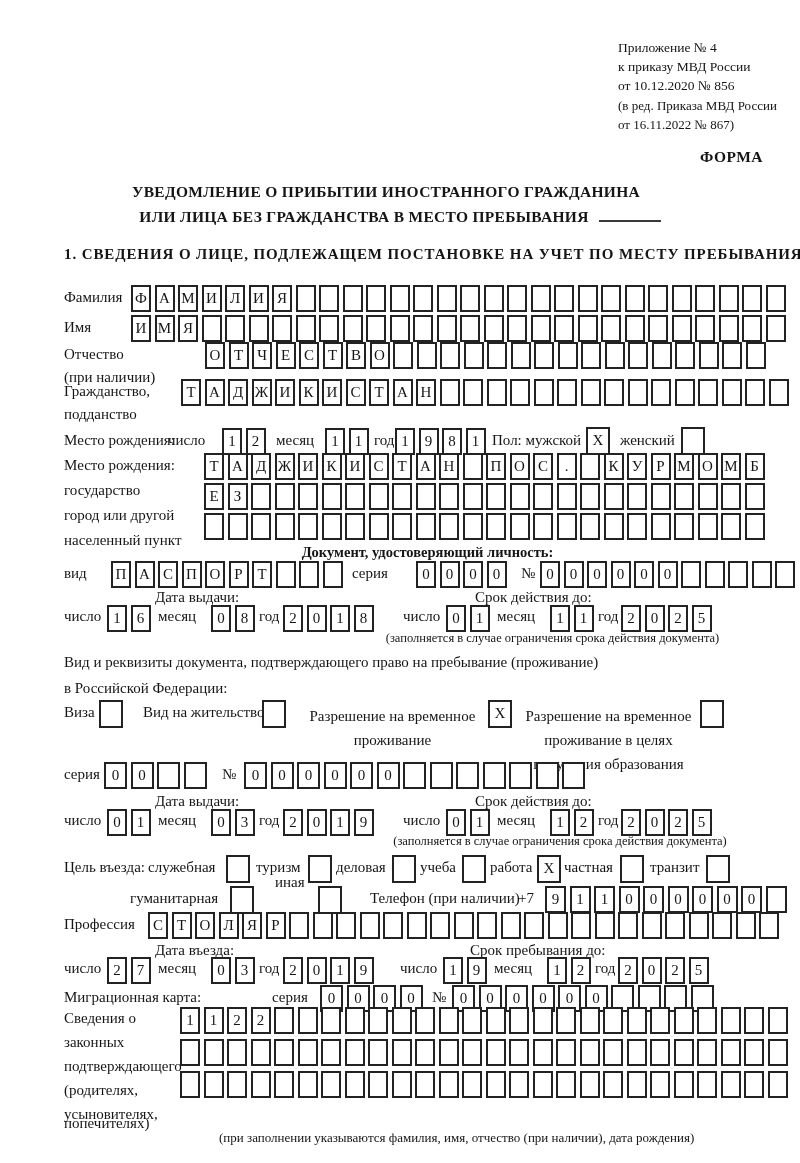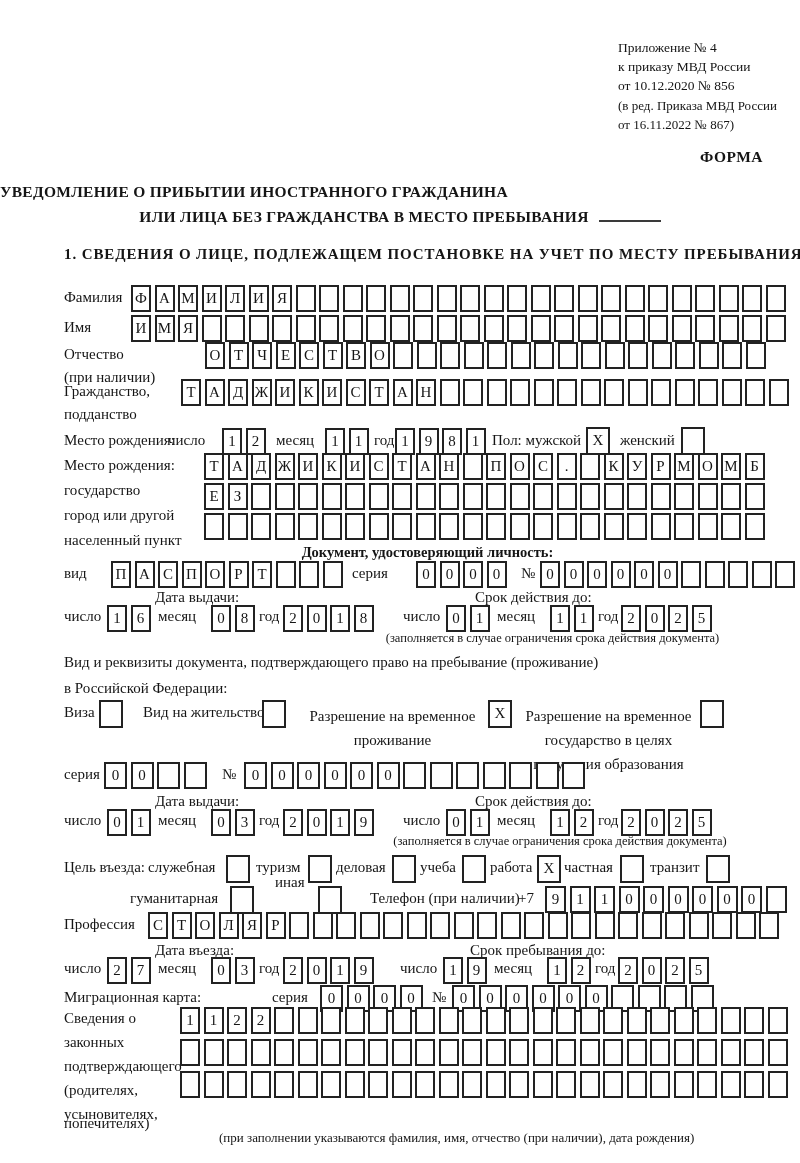--- a/index.html
+++ b/index.html
@@ -31,21 +31,21 @@
     <div>Приложение № 4</div>
     <div>к приказу МВД России</div>
     <div>от 10.12.2020 № 856</div>
   </div>
   <div class="abs ref" style="left:618px;top:96px;font-size:13px;">
     <div>(в ред. Приказа МВД России</div>
     <div>от 16.11.2022 № 867)</div>
   </div>
   <div class="abs bold" style="left:700px;top:148px;font-size:15.5px;letter-spacing:.5px;">ФОРМА</div>
 
-  <div class="abs title" style="left:0;top:183px;width:640px;text-align:left;">УВЕДОМЛЕНИЕ О ПРИБЫТИИ ИНОСТРАННОГО ГРАЖДАНИНА</div>
+  <div class="abs title" style="left:0;top:183px;width:640px;text-align:right;">УВЕДОМЛЕНИЕ О ПРИБЫТИИ ИНОСТРАННОГО ГРАЖДАНИНА</div>
   <div class="abs title" style="left:0;top:206px;width:800px;text-align:center;">
     <span>ИЛИ ЛИЦА БЕЗ ГРАЖДАНСТВА В МЕСТО ПРЕБЫВАНИЯ</span><span class="blank"></span>
   </div>
 
   <div class="abs sec" style="left:64px;top:246px;">1. СВЕДЕНИЯ О ЛИЦЕ, ПОДЛЕЖАЩЕМ ПОСТАНОВКЕ НА УЧЕТ ПО МЕСТУ ПРЕБЫВАНИЯ</div>
 
   <span class="abs lbl" style="left:64px;top:289px;text-align:center;">Фамилия</span>
   <span class="abs boxes" style="left:131px;top:285px;"><span class="cell">Ф</span><span class="cell">А</span><span class="cell">М</span><span class="cell">И</span><span class="cell">Л</span><span class="cell">И</span><span class="cell">Я</span><span class="cell"></span><span class="cell"></span><span class="cell"></span><span class="cell"></span><span class="cell"></span><span class="cell"></span><span class="cell"></span><span class="cell"></span><span class="cell"></span><span class="cell"></span><span class="cell"></span><span class="cell"></span><span class="cell"></span><span class="cell"></span><span class="cell"></span><span class="cell"></span><span class="cell"></span><span class="cell"></span><span class="cell"></span><span class="cell"></span><span class="cell"></span></span>
 
   <span class="abs lbl" style="left:64px;top:319px;">Имя</span>
@@ -111,21 +111,21 @@
   <span class="abs boxes chk" style="left:99px;top:700px;"><span class="cell"></span></span>
   <span class="abs lbl" style="left:143px;top:704px;">Вид на жительство</span>
   <span class="abs boxes chk" style="left:262px;top:700px;"><span class="cell"></span></span>
   <div class="abs opt center" style="left:300px;top:704px;width:185px;">
     <div>Разрешение на временное</div>
     <div>проживание</div>
   </div>
   <span class="abs boxes chk" style="left:488px;top:700px;"><span class="cell">X</span></span>
   <div class="abs opt center" style="left:521px;top:704px;width:175px;">
     <div>Разрешение на временное</div>
-    <div>государство в целях</div>
+    <div>проживание в целях</div>
     <div>получения образования</div>
   </div>
   <span class="abs boxes chk" style="left:700px;top:700px;"><span class="cell"></span></span>
 
   <span class="abs lbl" style="left:64px;top:766px;">серия</span>
   <span class="abs boxes wide" style="left:104px;top:762px;"><span class="cell">0</span><span class="cell">0</span><span class="cell"></span><span class="cell"></span></span>
   <span class="abs lbl" style="left:222px;top:766px;">№</span>
   <span class="abs boxes wide" style="left:244px;top:762px;"><span class="cell">0</span><span class="cell">0</span><span class="cell">0</span><span class="cell">0</span><span class="cell">0</span><span class="cell">0</span><span class="cell"></span><span class="cell"></span><span class="cell"></span><span class="cell"></span><span class="cell"></span><span class="cell"></span><span class="cell"></span></span>
 
   <span class="abs lbl" style="left:155px;top:793px;">Дата выдачи:</span>

